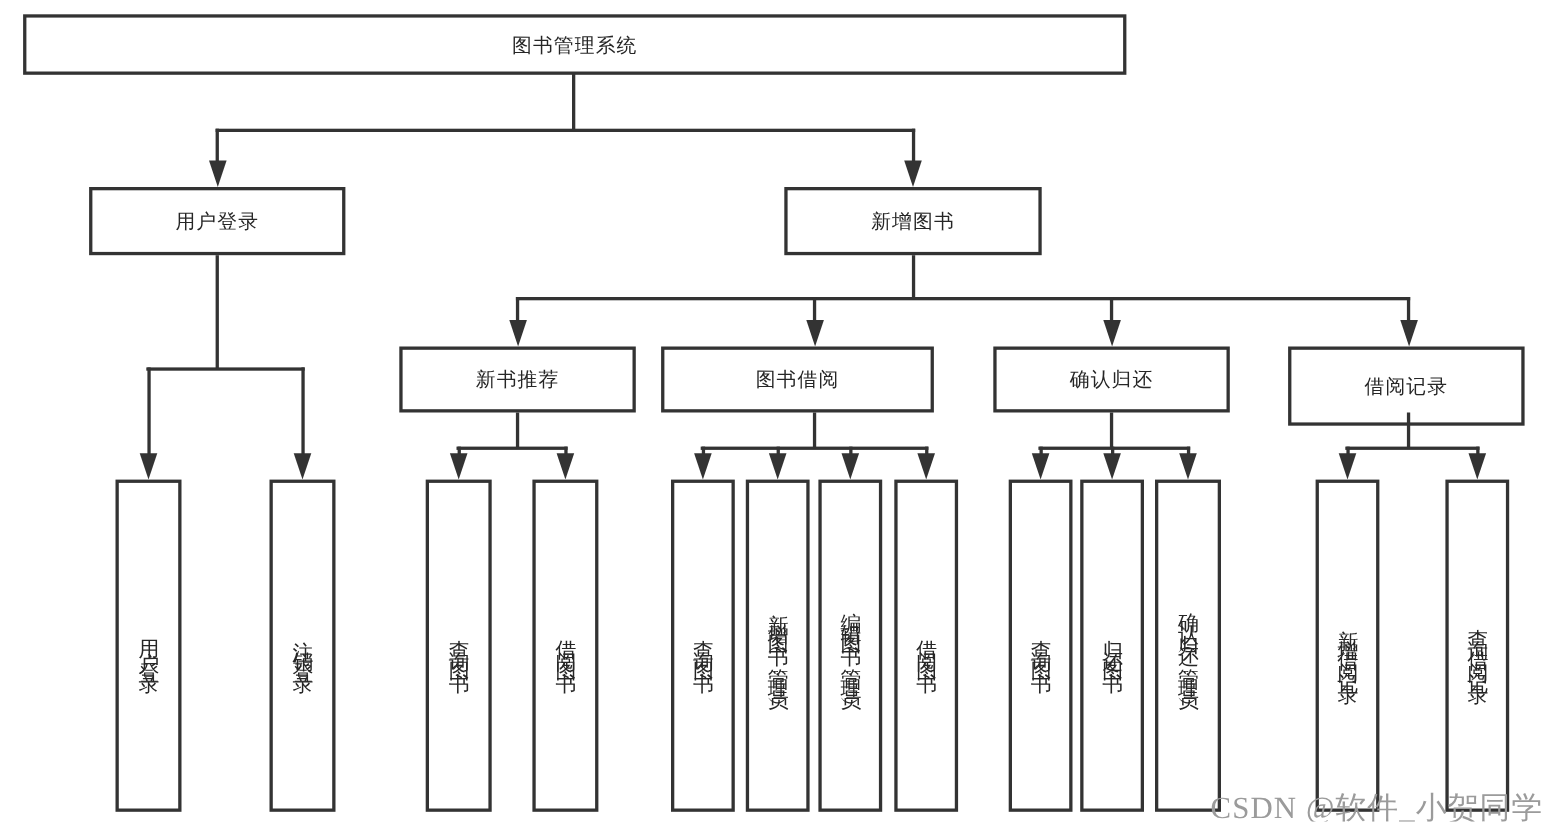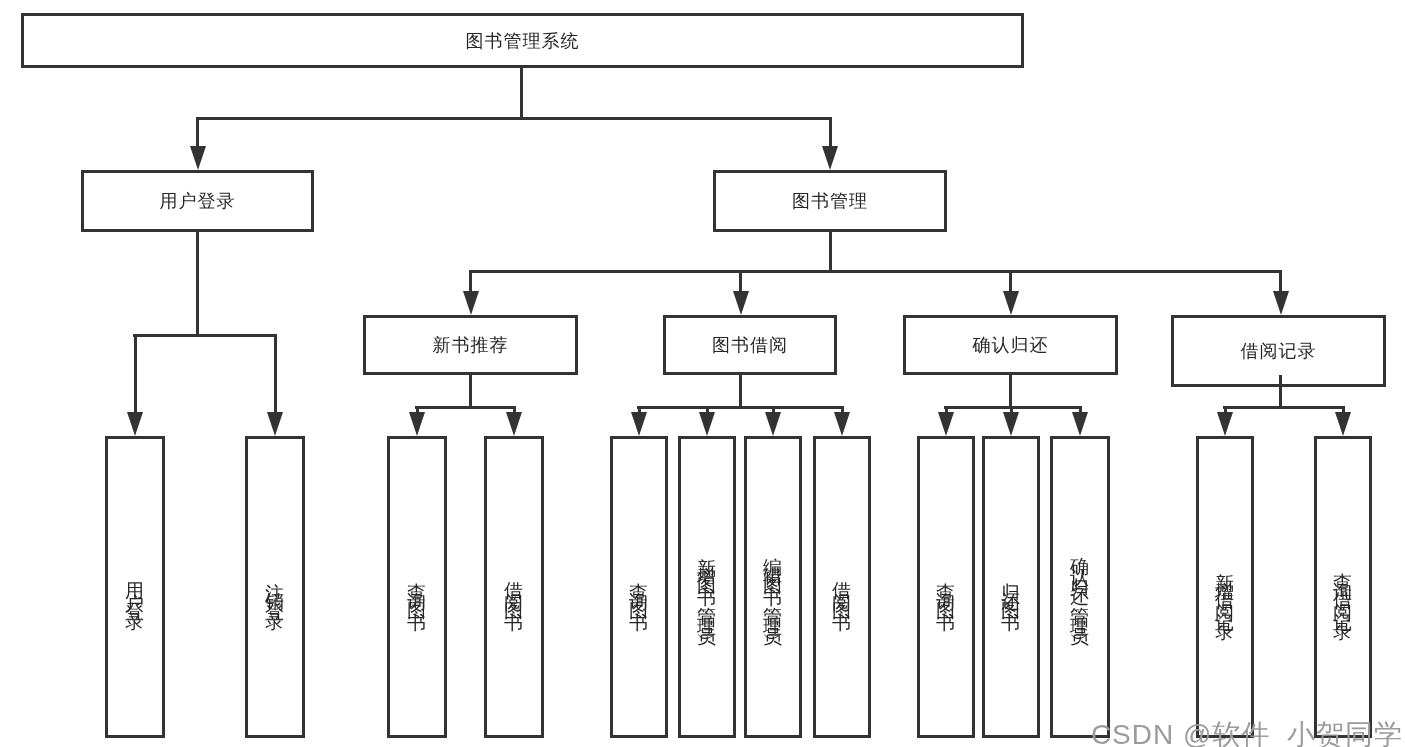--- a/index.html
+++ b/index.html
@@ -6,21 +6,21 @@
     --line:#333333;
     --text:#262626;
     --watermark:#9b9b9b;
     --background:#ffffff;
   }
   html,body{margin:0;padding:0;background:var(--background);}
   #canvas{
     position:relative;
     width:1405px;height:747px;
     background:var(--background);
-    font-family:Liberation Sans, sans-serif;
+    font-family:Liberation Serif, serif;
     color:var(--text);
     overflow:hidden;
   }
   .node{
     position:absolute;
     box-sizing:border-box;
     border:3px solid var(--line);
     background:#ffffff;
     display:flex;
     align-items:center;
@@ -62,42 +62,42 @@
   <div class="node hbox" style="left:21px;top:13px;width:1003px;height:55px">图书管理系统</div>
 
   <div class="line vline" style="left:520px;top:67px;height:52px"></div>
   <div class="line hline" style="left:196px;top:117px;width:636px"></div>
   <div class="line vline" style="left:196px;top:117px;height:31px"></div>
   <div class="arrow" style="left:190px;top:146px"></div>
   <div class="line vline" style="left:829px;top:117px;height:31px"></div>
   <div class="arrow" style="left:822px;top:146px"></div>
 
   <div class="node hbox" style="left:81px;top:170px;width:233px;height:62px">用户登录</div>
-  <div class="node hbox" style="left:713px;top:170px;width:234px;height:62px">图书管理</div>
+  <div class="node hbox" style="left:713px;top:170px;width:234px;height:62px">新增图书</div>
 
   <div class="line vline" style="left:196px;top:232px;height:104px"></div>
   <div class="line hline" style="left:133px;top:334px;width:144px"></div>
   <div class="line vline" style="left:134px;top:334px;height:80px"></div>
   <div class="arrow" style="left:127px;top:412px"></div>
   <div class="line vline" style="left:274px;top:334px;height:80px"></div>
   <div class="arrow" style="left:267px;top:412px"></div>
 
   <div class="line vline" style="left:829px;top:232px;height:40px"></div>
   <div class="line hline" style="left:469px;top:270px;width:813px"></div>
   <div class="line vline" style="left:469px;top:270px;height:22px"></div>
   <div class="arrow" style="left:463px;top:291px"></div>
   <div class="line vline" style="left:739px;top:270px;height:22px"></div>
   <div class="arrow" style="left:733px;top:291px"></div>
   <div class="line vline" style="left:1009px;top:270px;height:22px"></div>
   <div class="arrow" style="left:1003px;top:291px"></div>
   <div class="line vline" style="left:1279px;top:270px;height:22px"></div>
   <div class="arrow" style="left:1273px;top:291px"></div>
 
   <div class="node hbox" style="left:363px;top:315px;width:215px;height:60px">新书推荐</div>
-  <div class="node hbox" style="left:663px;top:315px;width:174px;height:60px">图书借阅</div>
+  <div class="node hbox" style="left:601px;top:315px;width:248px;height:60px">图书借阅</div>
   <div class="node hbox" style="left:903px;top:315px;width:215px;height:60px">确认归还</div>
   <div class="node hbox" style="left:1171px;top:315px;width:215px;height:72px">借阅记录</div>
 
   <div class="line vline" style="left:469px;top:375px;height:33px"></div>
   <div class="line hline" style="left:415px;top:406px;width:101px"></div>
   <div class="line vline" style="left:416px;top:406px;height:10px"></div>
   <div class="arrow" style="left:409px;top:412px"></div>
   <div class="line vline" style="left:513px;top:406px;height:10px"></div>
   <div class="arrow" style="left:506px;top:412px"></div>
 

